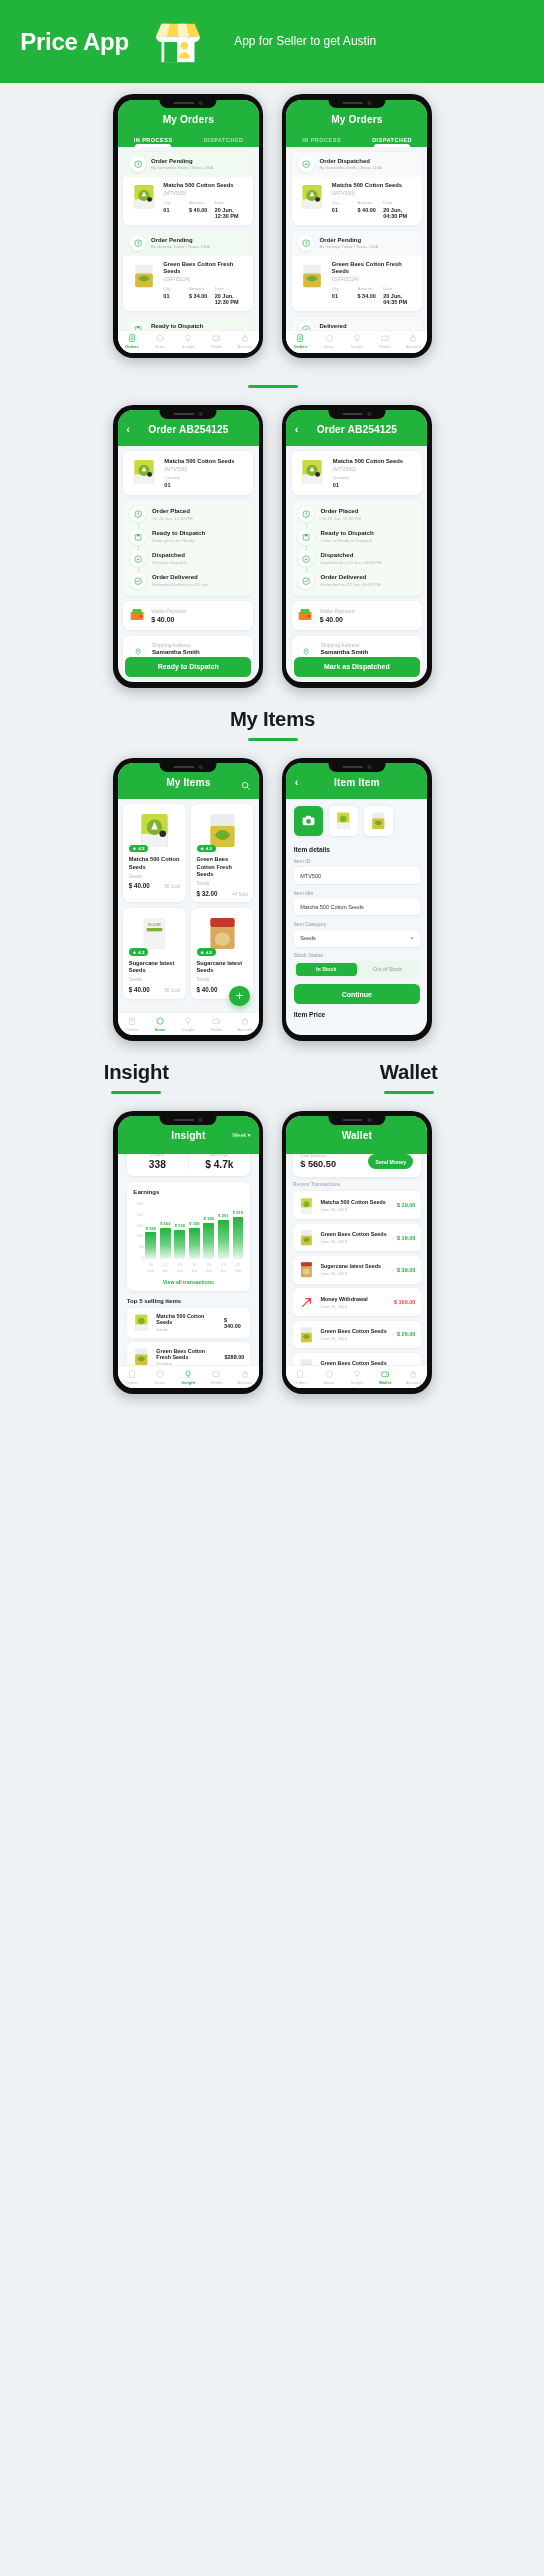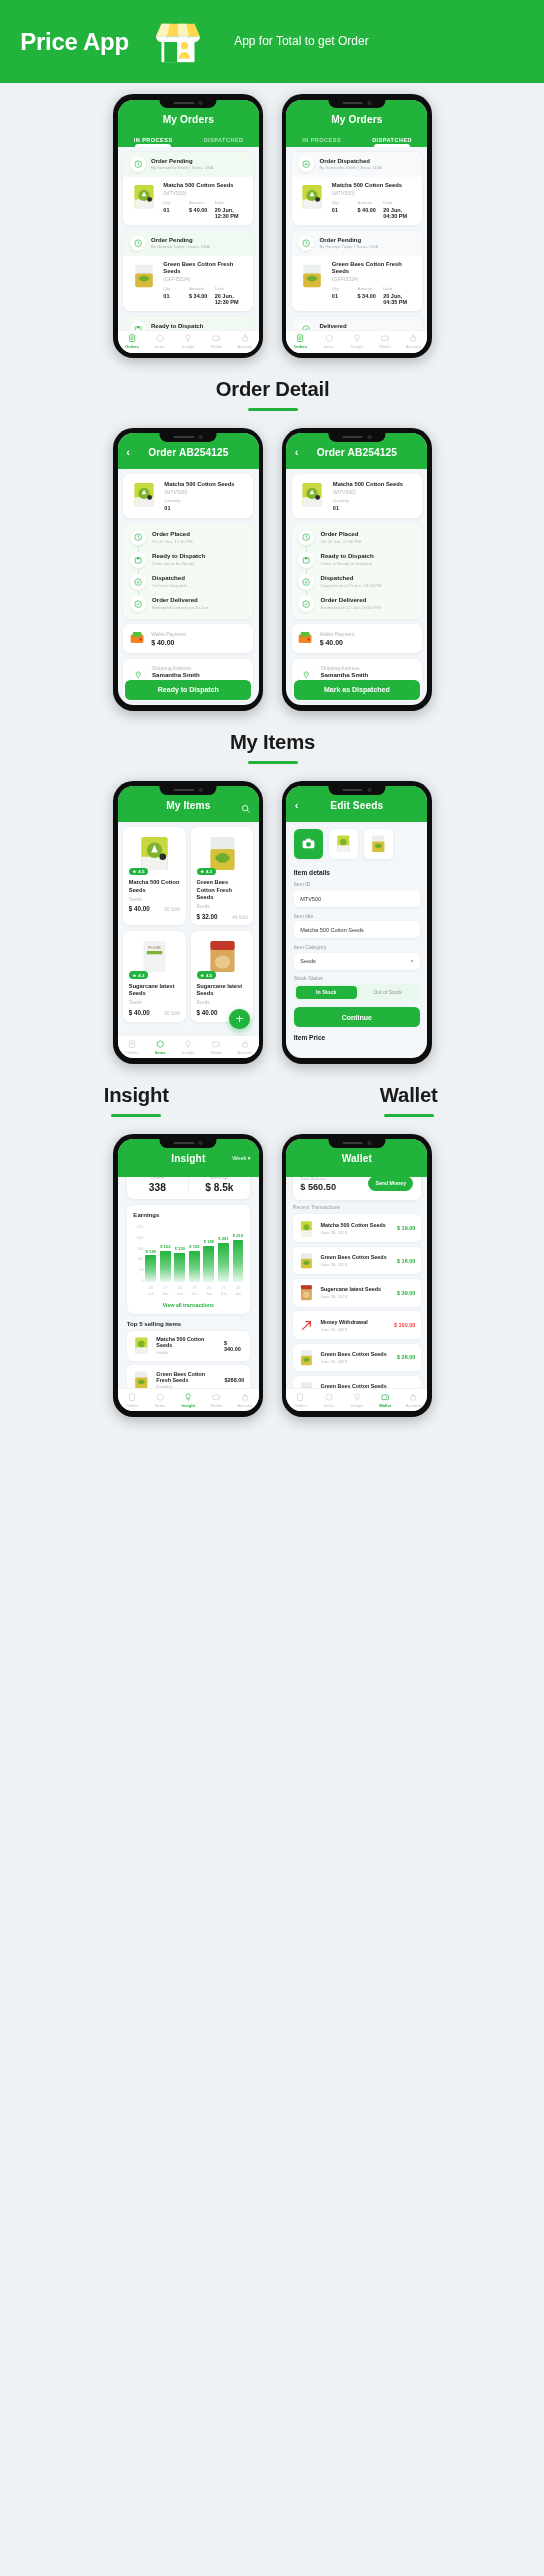--- a/index.html
+++ b/index.html
@@ -236,21 +236,21 @@
   .view-all { text-align:center; font-size:5.2px; color:#22b33c; font-weight:bold; margin-top:5.5px; }
   .top-t { font-size:6.1px; font-weight:bold; color:#1c1c1c; margin:1.8px 0 4.6px; }
   .tl-item { display:flex; gap:5.5px; align-items:center; background:#fff; border-radius:5.5px; padding:4.6px 5.5px; margin-bottom:4.6px; box-shadow:0 0.9px 2.8px rgba(20,40,60,.06);}
   .tl-nm { font-size:5.4px; font-weight:bold; color:#1c1c1c; }
   .tl-ct { font-size:4.2px; color:#b2bac0; margin-top:1.8px; }
   .tl-am { font-size:5.5px; font-weight:bold; color:#1c1c1c; margin-left:auto; }
 
   
   .wcard {
     background:#fff; border-radius:6.5px; padding:7.4px; margin-bottom:4px;
-    box-shadow:0 0.9px 3.7px rgba(20,40,60,.08); display:flex; align-items:flex-start;
+    box-shadow:0 0.9px 3.7px rgba(20,40,60,.08); display:flex; align-items:flex-end;
   }
   .wlab { font-size:4.4px; color:#b0b9bf; }
   .wval { font-size:9.2px; font-weight:bold; color:#1c1c1c; margin-top:1.8px; }
   .wbtn { margin-left:auto; background:#22b33c; color:#fff; font-size:5.2px;
           font-weight:bold; border-radius:10.2px; padding:4.6px 7.4px; border:none; }
   .rt-title { font-size:5.2px; color:#98a1a8; margin-bottom:4.6px; }
   .trow { display:flex; align-items:center; gap:5.5px; background:#fff; border-radius:5.5px;
           padding:4.6px 5.5px; margin-bottom:4.6px; box-shadow:0 0.9px 2.8px rgba(20,40,60,.06); }
   .tnm { font-size:5.4px; font-weight:bold; color:#1c1c1c; }
   .tdt { font-size:4.2px; color:#b2bac0; margin-top:1.8px; }
@@ -270,21 +270,21 @@
         <path d="M8 4 h36 l6 14 H2 z" fill="#ffd84d"></path>
         <path d="M8 4 h9 l-3 14 H2 z" fill="#fdf3bf"></path>
         <path d="M26 4 h9 l3 14 h-12 z" fill="#fdf3bf"></path>
         <path d="M2 18 a6 6 0 0 0 12 0 a6 6 0 0 0 12 0 a6 6 0 0 0 12 0 a6 6 0 0 0 12 0 z" fill="#fff"></path>
         <rect x="8" y="20" width="36" height="26" fill="#fff"></rect>
         <rect x="11" y="24" width="14" height="22" fill="#22b33c"></rect>
         <circle cx="33" cy="28" r="4" fill="#ffd84d"></circle>
         <path d="M27 42 a6 7 0 0 1 12 0 z" fill="#ffd84d"></path>
       </svg>
     </div>
-    <div class="banner-sub">App for Total to get Order</div>
+    <div class="banner-sub">App for Seller to get Austin</div>
   </div>
 
   <div class="row">
 
     <div class="phone">
       <div class="notch">
           <span class="spk"></span>
           <span class="cam"></span>
         </div>
       <div class="screen">
@@ -643,21 +643,20 @@
                 </svg>
               </div>
             <div class="bnav-lab">Account</div>
           </div>
         </div>
       </div>
     </div>
   </div>
 
   <div class="sec-title-wrap">
-    <div class="sec-title">Order Detail</div>
     <div class="sec-underline"></div>
   </div>
 
   <div class="row">
 
     <div class="phone tall">
       <div class="notch">
           <span class="spk"></span>
           <span class="cam"></span>
         </div>
@@ -1053,21 +1052,21 @@
     </div>
 
     <div class="phone tall">
       <div class="notch">
           <span class="spk"></span>
           <span class="cam"></span>
         </div>
       <div class="screen">
         <div class="app-head" style="padding-bottom:10.2px">
           <span class="back-ico">‹</span>
-          <h1>Edit Seeds</h1>
+          <h1>Item Item</h1>
         </div>
         <div class="body-scroll" style="padding:0 7.4px">
           <div class="thumbrow">
             <div class="thumb cam">
               <svg width="13" height="11" viewBox="0 0 22 18">
                   <rect x="1" y="4" width="20" height="13" rx="2.5" fill="#fff"></rect>
                   <circle cx="11" cy="10.5" r="4" fill="#22b33c"></circle>
                   <rect x="7" y="1" width="8" height="4" rx="1.2" fill="#fff"></rect>
                 </svg>
             </div>
@@ -1147,21 +1146,21 @@
         </div>
         <div class="body-scroll" style="padding:0 9px; margin-top:-9.2px">
 
           <div class="stat-card">
             <div class="stat">
               <div class="stat-lab">Orders</div>
               <div class="stat-val">338</div>
             </div>
             <div class="stat">
               <div class="stat-lab">Earnings</div>
-              <div class="stat-val">$ 8.5k</div>
+              <div class="stat-val">$ 4.7k</div>
             </div>
           </div>
 
           <div class="chart-card">
             <div class="chart-t">Earnings</div>
             <div class="chart">
               <div class="yaxis">
                   <div class="ytick">250</div>
                   <div class="ytick">200</div>
                   <div class="ytick">150</div>

